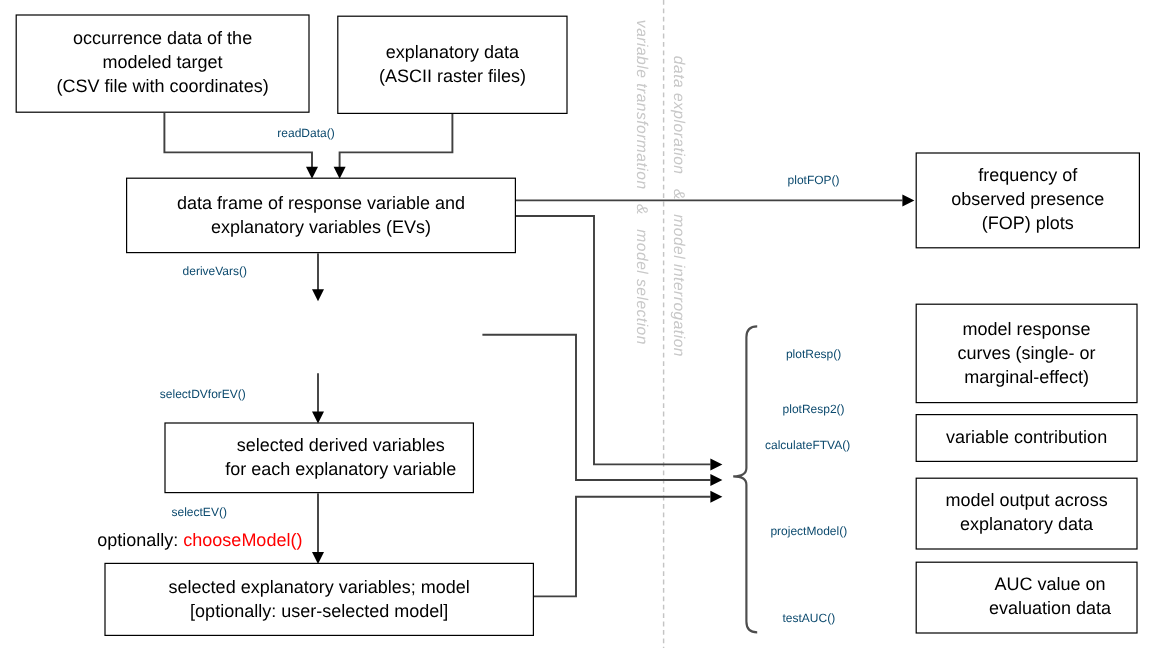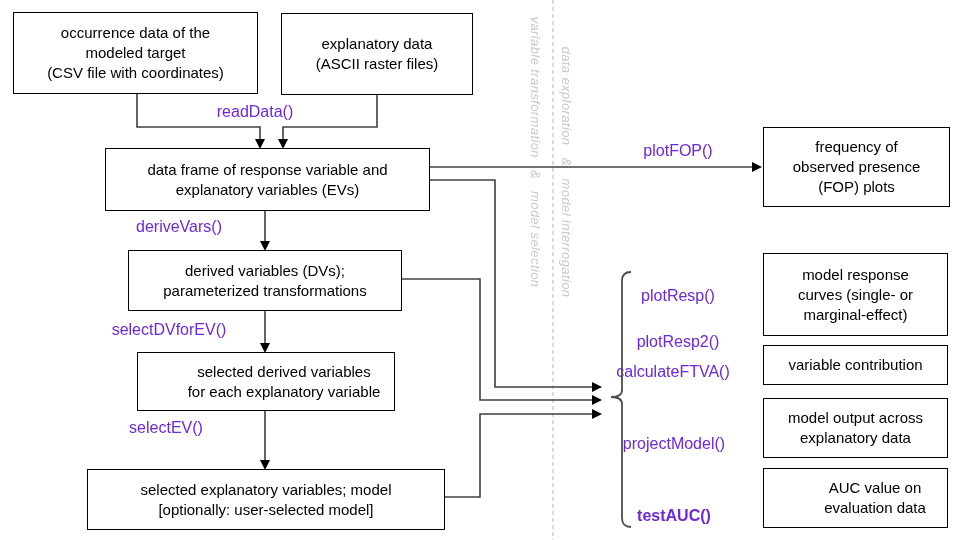--- a/index.html
+++ b/index.html
@@ -7,21 +7,21 @@
     position:relative;width:960px;height:540px;background:#ffffff;
     font-family:"Liberation Sans",sans-serif;overflow:hidden;color:#000;
   }
   .box{
     position:absolute;border:1.6px solid #000;background:#fff;
     display:flex;align-items:center;justify-content:center;
     text-align:center;font-size:15px;line-height:20px;
     white-space:pre-line;box-sizing:border-box;
   }
   .fn{
-    position:absolute;color:#6d28d9;font-size:16px;line-height:20px;
+    position:absolute;color:#0c4a6e;font-size:10px;line-height:20px;
     white-space:pre;
   }
   .fn.r{text-align:center;}
   .fn.c{text-align:center;}
   .opt-line{
     position:absolute;color:#000;font-size:15px;line-height:20px;
     text-align:right;white-space:pre;
   }
   .opt-line .red{color:#ff0000;}
   .section-label{
@@ -37,22 +37,20 @@
 <div class="canvas">
 
   <div class="box" style="left:13px;top:12px;width:245px;height:82px;">occurrence data of the
 modeled target
 (CSV file with coordinates)</div>
   <div class="box" style="left:281px;top:13px;width:192px;height:82px;">explanatory data
 (ASCII raster files)</div>
 
   <div class="box" style="left:105px;top:148px;width:325px;height:63px;">data frame of response variable and
 explanatory variables (EVs)</div>
-  <div class="box" style="left:128px;top:250px;width:274px;height:61px;">derived variables (DVs);
-parameterized transformations</div>
   <div class="box" style="left:137px;top:352px;width:258px;height:59px;padding-left:36px;">selected derived variables
 for each explanatory variable</div>
   <div class="box" style="left:87px;top:469px;width:358px;height:61px;">selected explanatory variables; model
 [optionally: user-selected model]</div>
 
   <div class="box" style="left:763px;top:127px;width:187px;height:80px;">frequency of
 observed presence
 (FOP) plots</div>
   <div class="box" style="left:763px;top:253px;width:185px;height:83px;">model response
 curves (single- or
@@ -60,27 +58,28 @@
   <div class="box" style="left:763px;top:345px;width:185px;height:40px;">variable contribution</div>
   <div class="box" style="left:763px;top:398px;width:185px;height:60px;">model output across
 explanatory data</div>
   <div class="box" style="left:763px;top:468px;width:185px;height:60px;padding-left:39px;">AUC value on
 evaluation data</div>
 
   <div class="fn c" style="left:190px;top:102px;width:130px;">readData()</div>
   <div class="fn r" style="left:80px;top:320px;width:178px;">selectDVforEV()</div>
   <div class="fn r" style="left:100px;top:217px;width:158px;">deriveVars()</div>
   <div class="fn r" style="left:80px;top:418px;width:172px;">selectEV()</div>
+  <div class="opt-line" style="left:20px;top:441px;width:232px;"><span>optionally: </span><span class="red">chooseModel()</span></div>
 
   <div class="fn r" style="left:598px;top:141px;width:160px;">plotFOP()</div>
   <div class="fn r" style="left:598px;top:286px;width:160px;">plotResp()</div>
   <div class="fn r" style="left:598px;top:308px;width:160px;margin-top:24px;">plotResp2()</div>
   <div class="fn r" style="left:588px;top:362px;width:170px;">calculateFTVA()</div>
   <div class="fn r" style="left:588px;top:434px;width:172px;">projectModel()</div>
-  <div class="fn r" style="left:588px;top:506px;width:172px;font-weight:bold;">testAUC()</div>
+  <div class="fn r" style="left:588px;top:506px;width:172px;">testAUC()</div>
 
   <div class="section-label" style="left:545px;top:6px;width:292px;height:20px;">variable transformation   &amp;   model selection</div>
   <div class="section-label" style="left:576px;top:34px;width:276px;height:20px;">data exploration   &amp;   model interrogation</div>
 
   <svg class="overlay" width="960" height="540" viewBox="0 0 960 540">
 
     <line x1="553" y1="0" x2="553" y2="540" stroke="#c4c4c4" stroke-width="1.2" stroke-dasharray="4 3"></line>
 
     <g stroke="#404040" stroke-width="1.6" fill="none">
       <path d="M137,94 V127 H260 V140"></path>

